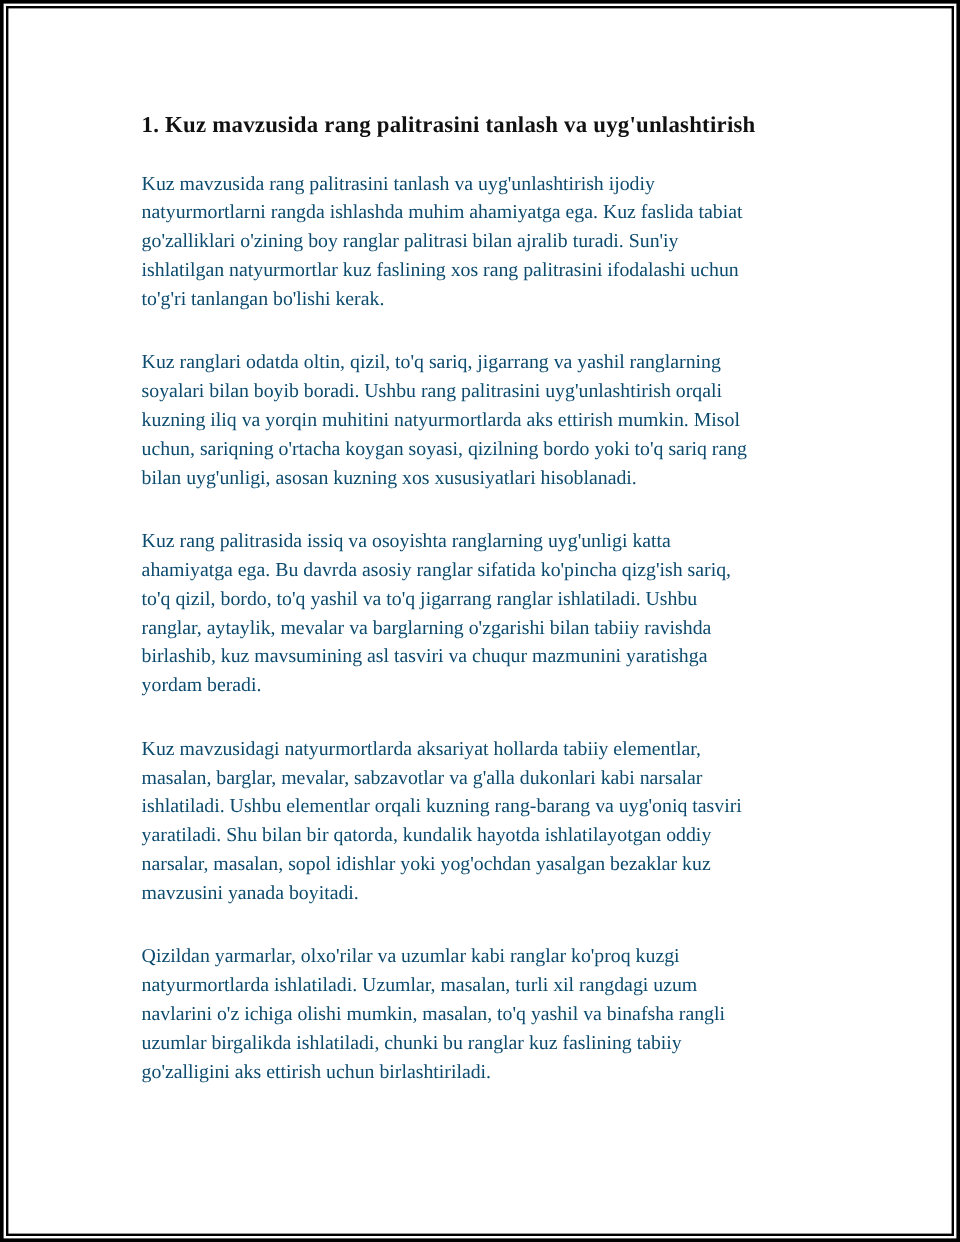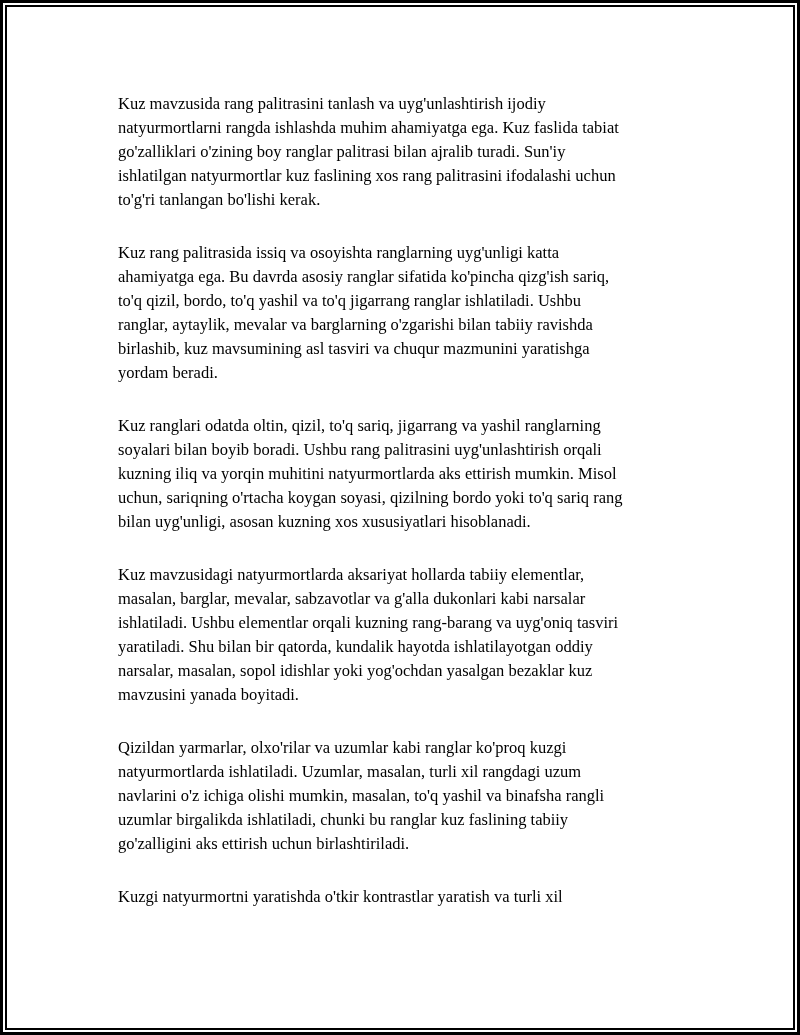--- a/index.html
+++ b/index.html
@@ -40,59 +40,59 @@
     line-height: 26px;
     margin: 0 0 23px 0;
     color: #111111;
     letter-spacing: 0.2px;
   }
   .doc-paragraph {
     font-size: 16.5px;
     line-height: 24px;
     margin: 0 0 29px 0;
     white-space: pre-line;
-    color: #000000;
+    color: #0c4a6e;
   }
 </style>
 </head>
 <body>
 
 <div class="canvas">
   <div class="outer-border"></div>
   <div class="inner-border"></div>
 
   <div class="content">
+    <h1 class="doc-heading">1. Kuz mavzusida rang palitrasini tanlash va uyg'unlashtirish</h1>
 
     <p class="doc-paragraph">Kuz mavzusida rang palitrasini tanlash va uyg'unlashtirish ijodiy
 natyurmortlarni rangda ishlashda muhim ahamiyatga ega. Kuz faslida tabiat
 go'zalliklari o'zining boy ranglar palitrasi bilan ajralib turadi. Sun'iy
 ishlatilgan natyurmortlar kuz faslining xos rang palitrasini ifodalashi uchun
 to'g'ri tanlangan bo'lishi kerak.</p>
 
+    <p class="doc-paragraph">Kuz ranglari odatda oltin, qizil, to'q sariq, jigarrang va yashil ranglarning
+soyalari bilan boyib boradi. Ushbu rang palitrasini uyg'unlashtirish orqali
+kuzning iliq va yorqin muhitini natyurmortlarda aks ettirish mumkin. Misol
+uchun, sariqning o'rtacha koygan soyasi, qizilning bordo yoki to'q sariq rang
+bilan uyg'unligi, asosan kuzning xos xususiyatlari hisoblanadi.</p>
+
     <p class="doc-paragraph">Kuz rang palitrasida issiq va osoyishta ranglarning uyg'unligi katta
 ahamiyatga ega. Bu davrda asosiy ranglar sifatida ko'pincha qizg'ish sariq,
 to'q qizil, bordo, to'q yashil va to'q jigarrang ranglar ishlatiladi. Ushbu
 ranglar, aytaylik, mevalar va barglarning o'zgarishi bilan tabiiy ravishda
 birlashib, kuz mavsumining asl tasviri va chuqur mazmunini yaratishga
 yordam beradi.</p>
-
-    <p class="doc-paragraph">Kuz ranglari odatda oltin, qizil, to'q sariq, jigarrang va yashil ranglarning
-soyalari bilan boyib boradi. Ushbu rang palitrasini uyg'unlashtirish orqali
-kuzning iliq va yorqin muhitini natyurmortlarda aks ettirish mumkin. Misol
-uchun, sariqning o'rtacha koygan soyasi, qizilning bordo yoki to'q sariq rang
-bilan uyg'unligi, asosan kuzning xos xususiyatlari hisoblanadi.</p>
 
     <p class="doc-paragraph">Kuz mavzusidagi natyurmortlarda aksariyat hollarda tabiiy elementlar,
 masalan, barglar, mevalar, sabzavotlar va g'alla dukonlari kabi narsalar
 ishlatiladi. Ushbu elementlar orqali kuzning rang-barang va uyg'oniq tasviri
 yaratiladi. Shu bilan bir qatorda, kundalik hayotda ishlatilayotgan oddiy
 narsalar, masalan, sopol idishlar yoki yog'ochdan yasalgan bezaklar kuz
 mavzusini yanada boyitadi.</p>
 
     <p class="doc-paragraph">Qizildan yarmarlar, olxo'rilar va uzumlar kabi ranglar ko'proq kuzgi
 natyurmortlarda ishlatiladi. Uzumlar, masalan, turli xil rangdagi uzum
 navlarini o'z ichiga olishi mumkin, masalan, to'q yashil va binafsha rangli
 uzumlar birgalikda ishlatiladi, chunki bu ranglar kuz faslining tabiiy
 go'zalligini aks ettirish uchun birlashtiriladi.</p>
 
-    <p class="doc-paragraph">Kuzgi natyurmortni yaratishda o'tkir kontrastlar yaratish va turli xil</p>
   </div>
 </div>
 
 </body></html>

